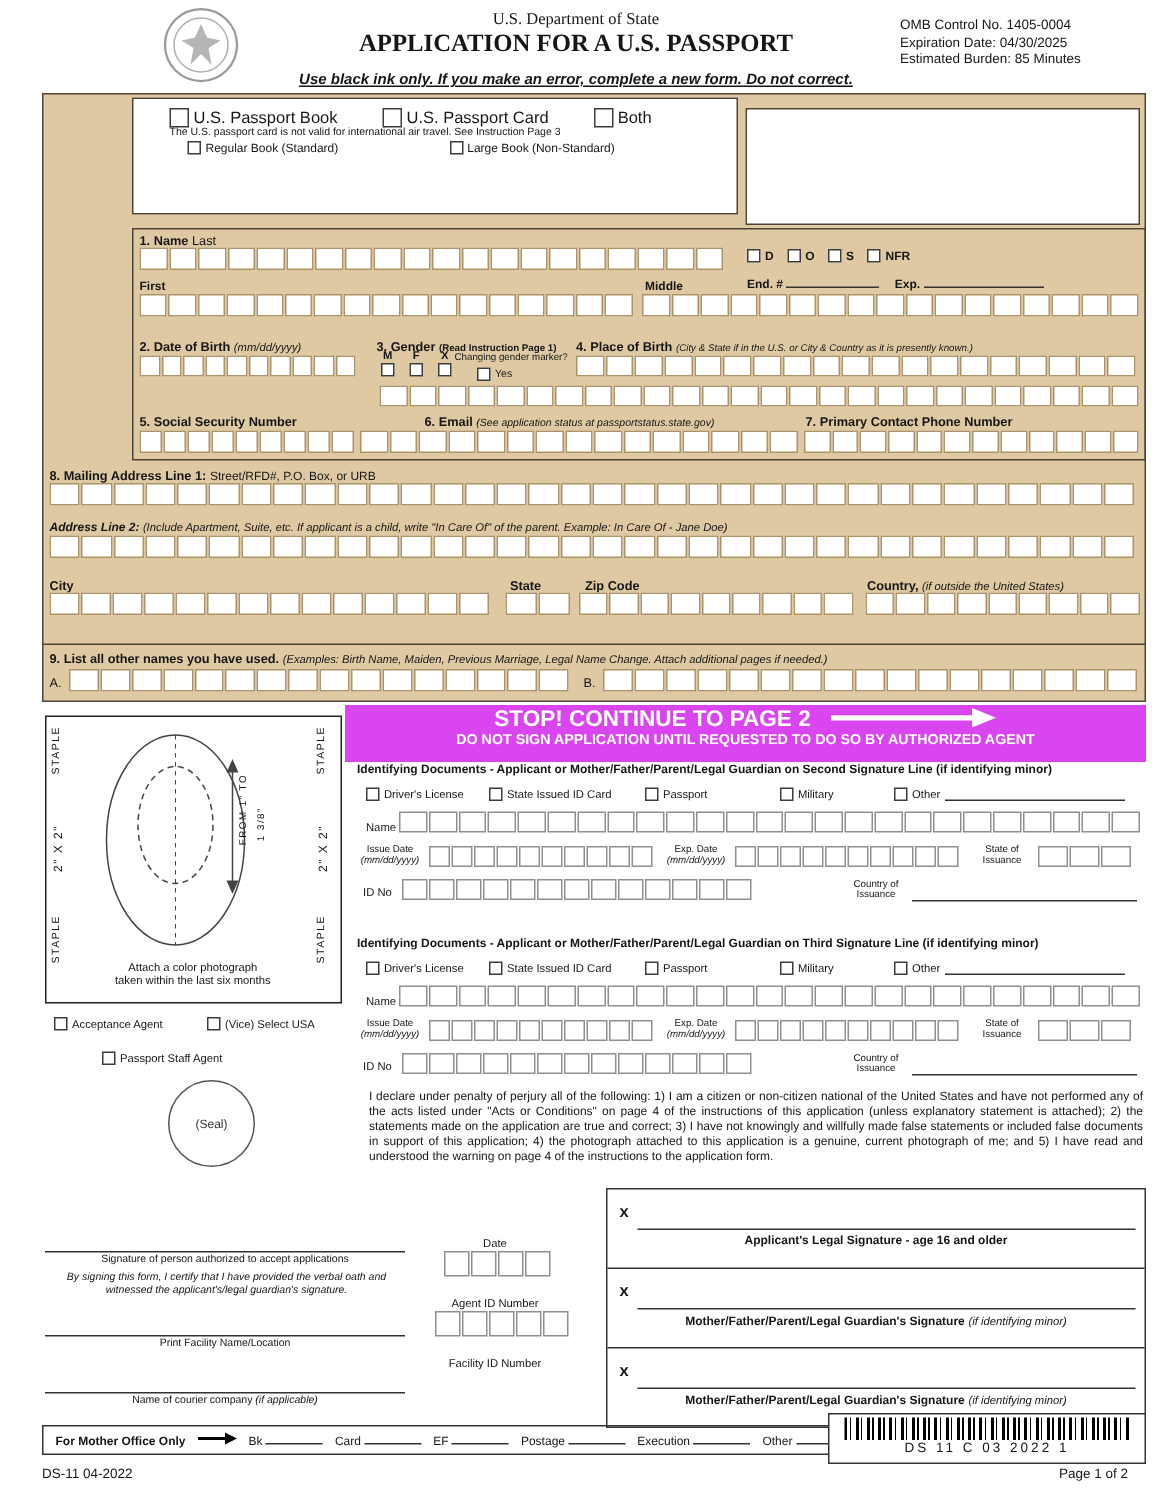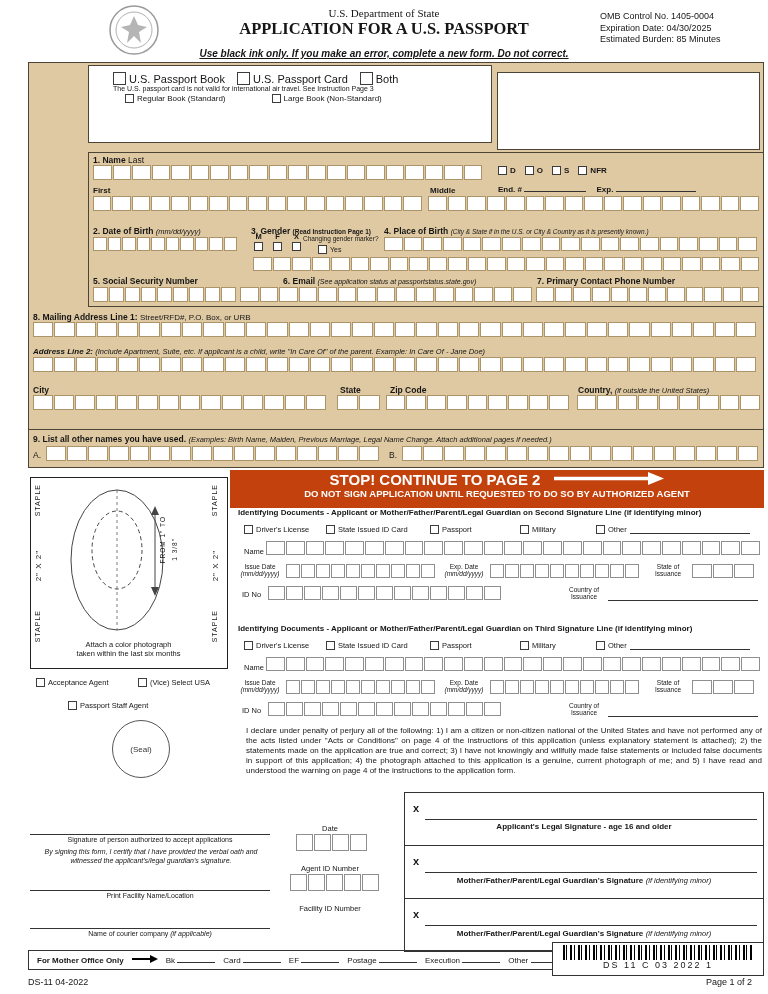--- a/index.html
+++ b/index.html
@@ -15,21 +15,21 @@
   .white{background:#fff;border:1px solid #4c4436}
   .hline{border-top:1.2px solid #4c4436;height:0}
   .boxes{display:flex;gap:1px}
   .boxes span{flex:0 0 var(--bw,18px);width:var(--bw,18px);height:var(--bh,15px);background:#fff;border:1px solid #ad9468}
   .boxes.gray span{border-color:#8f8f8f}
   .chk{display:inline-block;width:9px;height:9px;border:1.2px solid #3c3c3c;background:#fff;flex:0 0 auto}
   .chkL{width:13px;height:13px}
   .ck{display:flex;align-items:center;gap:3px;white-space:nowrap}
   .vert{writing-mode:vertical-rl;transform:rotate(180deg);letter-spacing:1px}
   .stack{line-height:1.15;text-align:center}
-  .blue{background:#c2410c;color:#fff}
+  .blue{background:#d946ef;color:#fff}
   .bbline{border-bottom:1px solid #333;height:0}
   .wline{display:inline-block;width:38px;border-bottom:1px solid #333;height:8px}
   .seal-circle{width:58px;height:58px;border:1px solid #555;border-radius:50%;display:flex;align-items:center;justify-content:center;color:#333}
   .barcode{height:15px;width:190px;margin:2px auto 0;background:repeating-linear-gradient(90deg,#000 0 2px,#fff 2px 3.5px,#000 3.5px 4.5px,#fff 4.5px 7.5px)}
   .fees-inner{padding:3px 6px}
   .sigrow{position:relative;height:53px}
 </style>
 </head>
 <body>
 
@@ -52,36 +52,36 @@
     <div>Estimated Burden: 85 Minutes</div>
   </div>
   <div class="abs ctr b i f10 u" style="left:90px;top:48px;width:588px">Use black ink only. If you make an error, complete a new form. Do not correct.</div>
 
   <div class="abs tan" style="left:28px;top:62px;width:736px;height:406px"></div>
   <div class="abs panel" style="left:88px;top:152px;width:676px;height:155px"></div>
   <div class="abs hline" style="left:28px;top:429px;width:736px"></div>
 
   <div class="abs white" style="left:88px;top:65px;width:404px;height:78px">
     <div class="fees-inner">
-      <div style="display:flex;gap:12px;margin:3px 0 0 18px">
+      <div style="display:flex;gap:30px;margin:3px 0 0 18px">
         <div class="ck">
           <span class="chk chkL"></span>
           <span class="f11">U.S. Passport Book</span>
         </div>
         <div class="ck">
           <span class="chk chkL"></span>
           <span class="f11">U.S. Passport Card</span>
         </div>
         <div class="ck">
           <span class="chk chkL"></span>
           <span class="f11">Both</span>
         </div>
       </div>
       <div class="f7" style="margin-left:18px">The U.S. passport card is not valid for international air travel. See Instruction Page 3</div>
-      <div style="display:flex;gap:46px;margin:2px 0 0 30px">
+      <div style="display:flex;gap:74px;margin:2px 0 0 30px">
         <div class="ck">
           <span class="chk"></span>
           <span class="f8">Regular Book (Standard)</span>
         </div>
         <div class="ck">
           <span class="chk"></span>
           <span class="f8">Large Book (Non-Standard)</span>
         </div>
       </div>
     </div>

